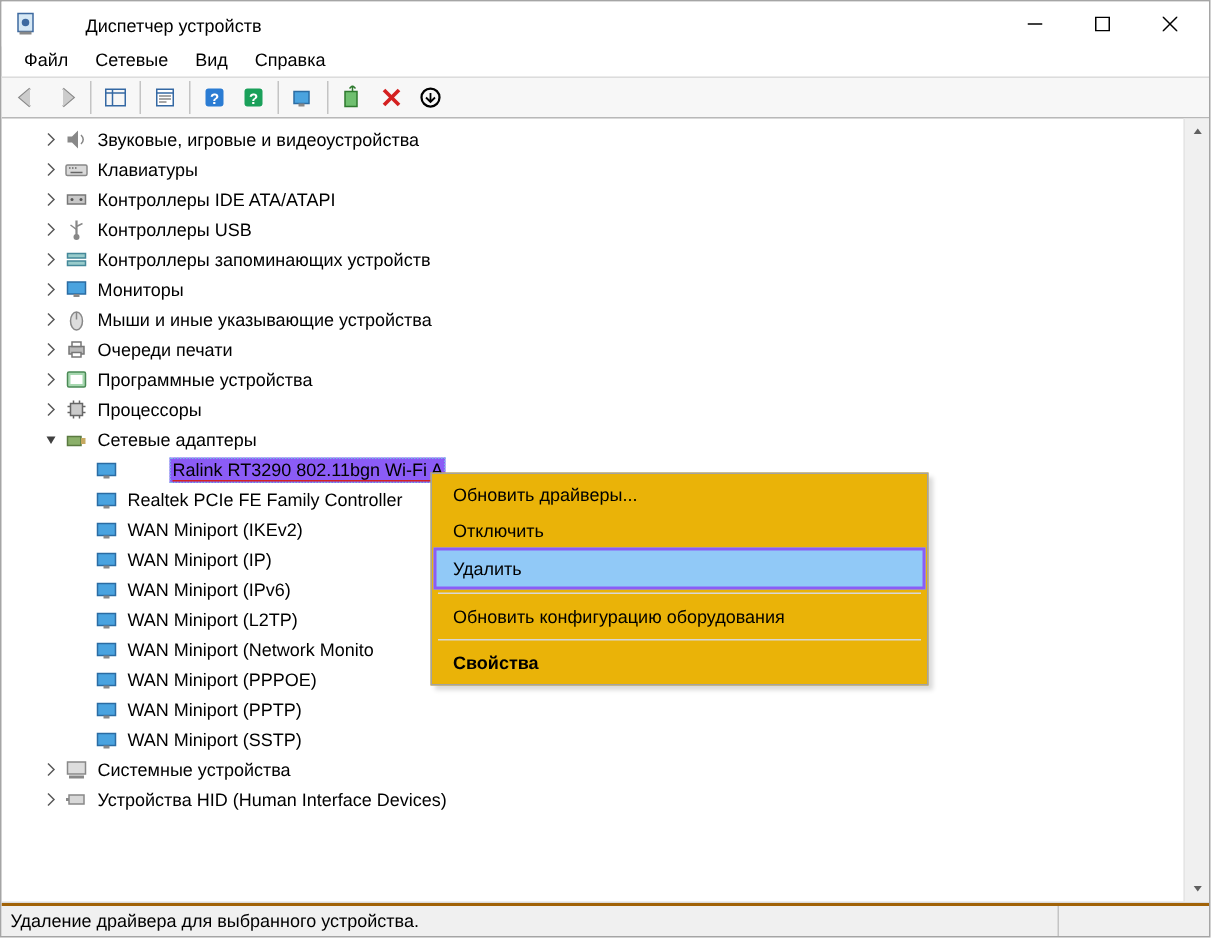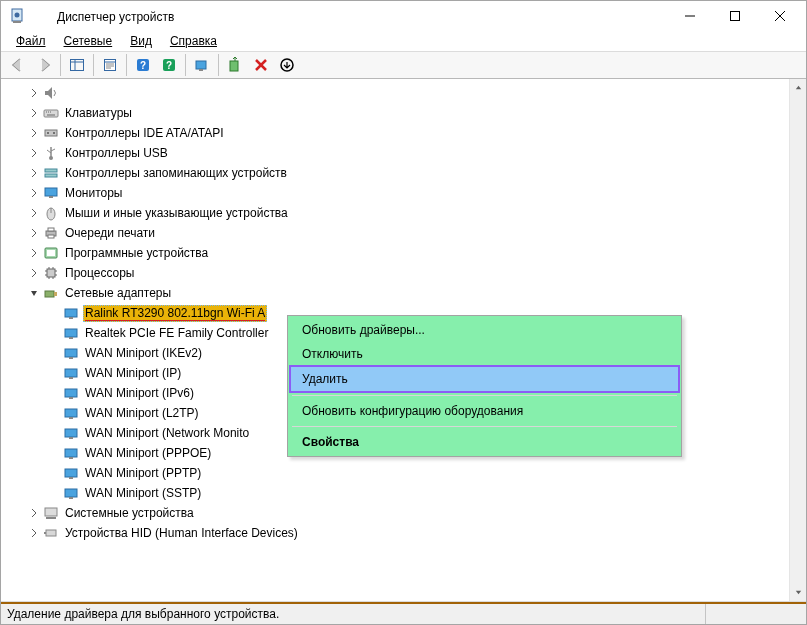--- a/index.html
+++ b/index.html
@@ -23,23 +23,22 @@
     gap: 26px;
   }
   .titlebar .app-icon { width: 16px; height: 16px; margin-right: 6px; display:inline-flex;align-items:center;justify-content:center;}
   .titlebar .title { flex: 1; font-size: 12px; padding-top:1px;}
   .titlebar .win-btns { display: flex; }
   .titlebar .win-btn { width: 45px; height: 28px; display:flex;align-items:center;justify-content:center; }
   .titlebar .win-btn svg { width: 10px; height: 10px; }
   
   .menubar {
     height: 20px;
-    display: flex; align-items: center;
+    display: flex; 
     padding: 0 6px;
-    text-decoration: underline;
   }
   .menubar .menu-item { padding: 2px 9px; }
   
   .toolbar {
     height: 28px;
     background: #f7f7f7;
     border-top: 1px solid #dcdcdc;
     border-bottom: 1px solid #b8b8b8;
     display: flex; align-items: center;
     padding: 0 4px;
@@ -70,21 +69,21 @@
   .expander {
     width: 14px; height: 14px;
     display: inline-flex; align-items:center; justify-content:center;
     margin-right: 2px;
     color: #5a5a5a;
   }
   .expander.none { visibility: hidden; }
   .node-icon { width: 16px; height: 16px; margin-right: 4px; display:inline-flex;align-items:center;justify-content:center;}
   .node-label { padding: 1px 2px; }
   .children { padding-left: 20px; list-style:none; margin:0;}
-  .selected .node-label { background: #eab308; border: 1px dotted #7ab6e8; padding:0 1px;}
+  .selected .node-label { background: #8b5cf6; border: 1px dotted #7ab6e8; padding:0 1px;margin-left:30px;}
   .underline-red { border-bottom: 1.5px solid #d42020; display:inline-block; line-height:14px;}
   
   .scrollbar-v {
     width: 17px;
     background: #f0f0f0;
     border-left: 1px solid #e5e5e5;
     display: flex; flex-direction: column;
     justify-content: space-between;
   }
   .scrollbar-v .sb-btn { height: 17px; display:flex;align-items:center;justify-content:center; color:#606060;}
@@ -95,22 +94,22 @@
     padding: 0 6px;
     background: #f0f0f0;
     border-top: 2px solid #a16207;
     font-size: 12px;
     position: relative;
   }
   .statusbar .status-sep { position:absolute; right:100px; top:0; bottom:0; width:1px; background:#c4c4c4;}
   
   .context-menu {
     position: absolute;
-    width: 395px;
-    background: #86efac;
+    width: 332px;
+    background: #eab308;
     border: 1px solid #a3a3a3;
     box-shadow: 3px 3px 3px rgba(0,0,0,0.15);
     padding: 2px;
     z-index: 10;
   }
   .context-menu .cm-item {
     height: 24px;
     display: flex; align-items: center;
     padding: 0 12px;
     font-size: 12px;
@@ -245,20 +244,21 @@
               <svg width="10" height="10" viewBox="0 0 10 10">
                 <path d="M3 1 L7 5 L3 9" fill="none" stroke="#5a5a5a"></path>
               </svg>
             </span>
         <span class="node-icon">
               <svg viewBox="0 0 16 16">
                 <path d="M2 6 L5 6 L9 2 L9 14 L5 10 L2 10 Z" fill="#888"></path>
                 <path d="M11 5 Q14 8 11 11" fill="none" stroke="#888"></path>
               </svg>
             </span>
+        <span class="node-label">Звуковые, игровые и видеоустройства</span>
           </div>
         </li>
 
       <li>
           <div class="row">
         <span class="expander">
               <svg width="10" height="10" viewBox="0 0 10 10">
                 <path d="M3 1 L7 5 L3 9" fill="none" stroke="#5a5a5a"></path>
               </svg>
             </span>

